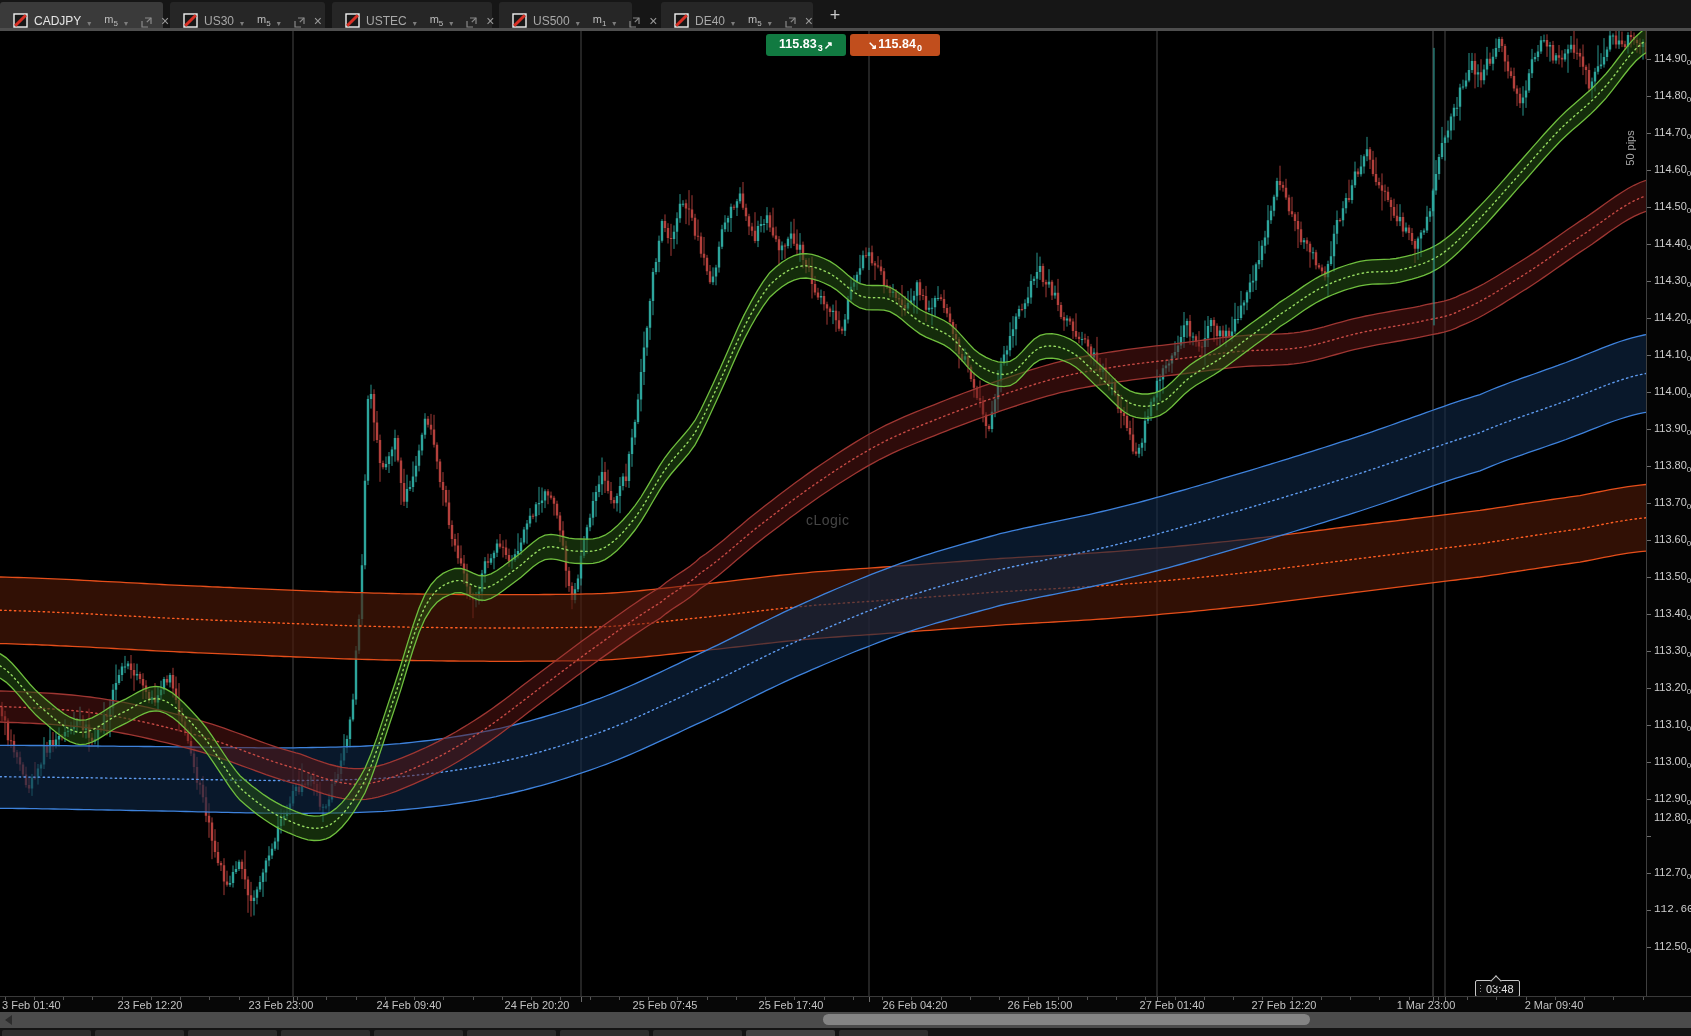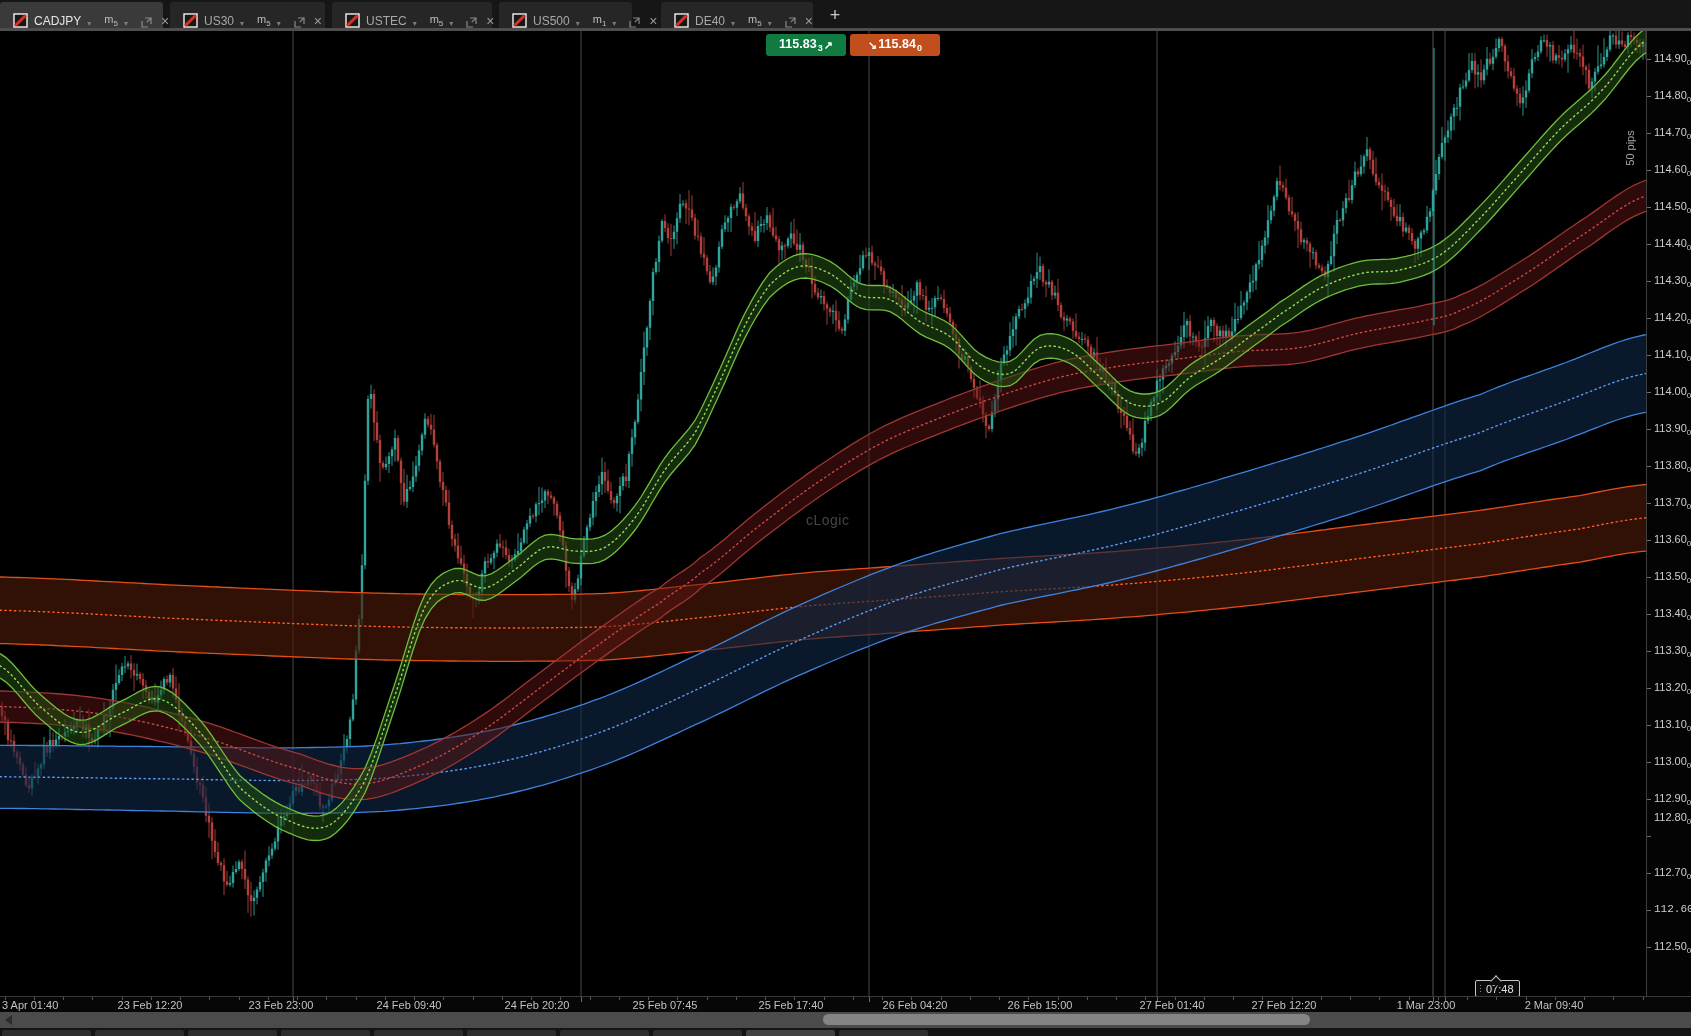--- a/index.html
+++ b/index.html
@@ -265,21 +265,21 @@
 
   <div id="pipscale">
     <span class="ptick" style="top:0"></span>
     <span class="ptick" style="bottom:0"></span>
     <span id="pipscale-label">50 pips</span>
   </div>
 
   <div id="countdown" style="left: 1475px;">
     <span class="cd-caret"></span>
     <span class="cd-grip"></span>
-    <span>07:48</span>
+    <span>03:48</span>
   </div>
 
   <div id="yaxis">
       <div class="ytick" style="top: 28px;"></div>
       <div class="ylab" style="top: 21px;">114.90<sub>0</sub></div>
       <div class="ytick" style="top: 65px;"></div>
       <div class="ylab" style="top: 58px;">114.80<sub>0</sub></div>
       <div class="ytick" style="top: 102px;"></div>
       <div class="ylab" style="top: 95px;">114.70<sub>0</sub></div>
       <div class="ytick" style="top: 139px;"></div>
@@ -384,21 +384,21 @@
       <div class="xtick" style="left: 1554.8px;"></div>
       <div class="xtick" style="left: 1584px;"></div>
       <div class="xtick" style="left: 1613.3px;"></div>
       <div class="xtick" style="left: 1642.5px;"></div>
       <div class="xtick major" style="left: 293px;"></div>
       <div class="xtick major" style="left: 581px;"></div>
       <div class="xtick major" style="left: 869px;"></div>
       <div class="xtick major" style="left: 1157px;"></div>
       <div class="xtick major" style="left: 1445px;"></div>
       <div class="xtick major" style="left: 1433px;"></div>
-      <div class="xlab left" style="left: 2px;">3 Apr 01:40</div>
+      <div class="xlab left" style="left: 2px;">3 Feb 01:40</div>
       <div class="xlab" style="left: 150px;">23 Feb 12:20</div>
       <div class="xlab" style="left: 281px;">23 Feb 23:00</div>
       <div class="xlab" style="left: 409px;">24 Feb 09:40</div>
       <div class="xlab" style="left: 537px;">24 Feb 20:20</div>
       <div class="xlab" style="left: 665px;">25 Feb 07:45</div>
       <div class="xlab" style="left: 791px;">25 Feb 17:40</div>
       <div class="xlab" style="left: 915px;">26 Feb 04:20</div>
       <div class="xlab" style="left: 1040px;">26 Feb 15:00</div>
       <div class="xlab" style="left: 1172px;">27 Feb 01:40</div>
       <div class="xlab" style="left: 1284px;">27 Feb 12:20</div>

